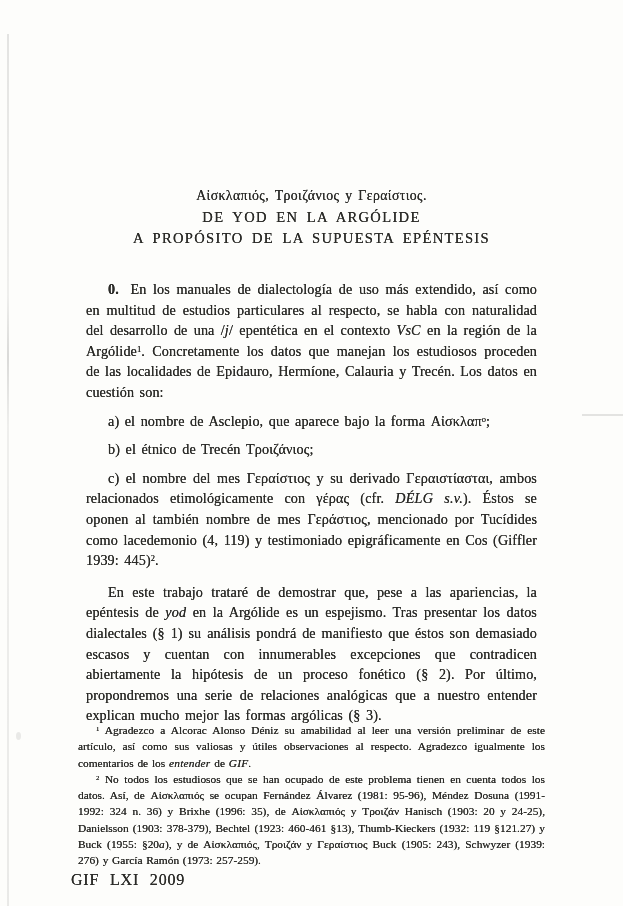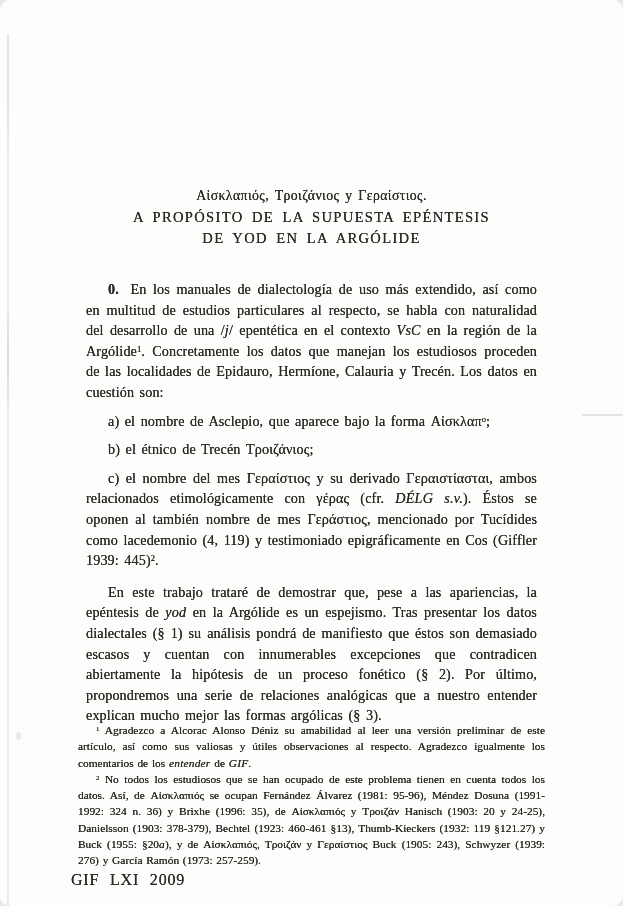--- a/index.html
+++ b/index.html
@@ -5,21 +5,20 @@
   html, body { margin: 0; padding: 0; background: #e8e8e6; }
   .page {
     position: relative;
     width: 623px;
     height: 906px;
     background: #fdfdfb;
     font-family: "Liberation Serif", "DejaVu Serif", serif;
     color: #2b2b28;
     overflow: hidden;
     box-sizing: border-box;
-    border-radius: 10px;
   }
   
   .edge-left {
     position: absolute; left: 7px; top: 34px; height: 872px; width: 2px;
     background: linear-gradient(to bottom,
       rgba(0,0,0,0.10) 0%, rgba(0,0,0,0.06) 30%,
       rgba(0,0,0,0.14) 37%, rgba(0,0,0,0.06) 45%,
       rgba(0,0,0,0.08) 100%);
   }
   .smudge-dot {
@@ -75,22 +74,22 @@
 <body>
 
 <div class="page">
 
   <div class="edge-left"></div>
   <div class="smudge-dot"></div>
   <div class="edge-right"></div>
 
   <header class="title-block">
     <div class="title-greek">Αἰσκλαπιός, Τροιζάνιος y Γεραίστιος.</div>
+    <div class="title-caps">DE YOD EN LA ARGÓLIDE</div>
     <div class="title-caps">A PROPÓSITO DE LA SUPUESTA EPÉNTESIS</div>
-    <div class="title-caps">DE YOD EN LA ARGÓLIDE</div>
   </header>
 
   <div class="main">
     <p class="body para-indent"><b>0.</b><span> En los manuales de dialectología de uso más extendido, así como en multitud de estudios particulares al respecto, se habla con naturalidad del desarrollo de una /</span><i>j</i><span>/ epentética en el contexto </span><i>VsC</i><span> en la región de la Argólide</span><sup>1</sup><span>. Concretamente los datos que manejan los estudiosos proceden de las localidades de Epidauro, Hermíone, Calauria y Trecén. Los datos en cuestión son:</span></p>
 
     <div class="list">
       <p class="body item"><span>a) el nombre de Asclepio, que aparece bajo la forma Αἰσκλαπ</span><sup>o</sup><span>;</span></p>
       <p class="body item"><span>b) el étnico de Trecén Τροιζάνιος;</span></p>
       <p class="body item"><span>c) el nombre del mes Γεραίστιος y su derivado Γεραιστίασται, ambos relacionados etimológicamente con γέρας (cfr. </span><i>DÉLG</i><span> </span><i>s.v.</i><span>). Éstos se oponen al también nombre de mes Γεράστιος, mencionado por Tucídides como lacedemonio (4, 119) y testimoniado epigráficamente en Cos (Giffler 1939: 445)</span><sup>2</sup><span>.</span></p>
     </div>

